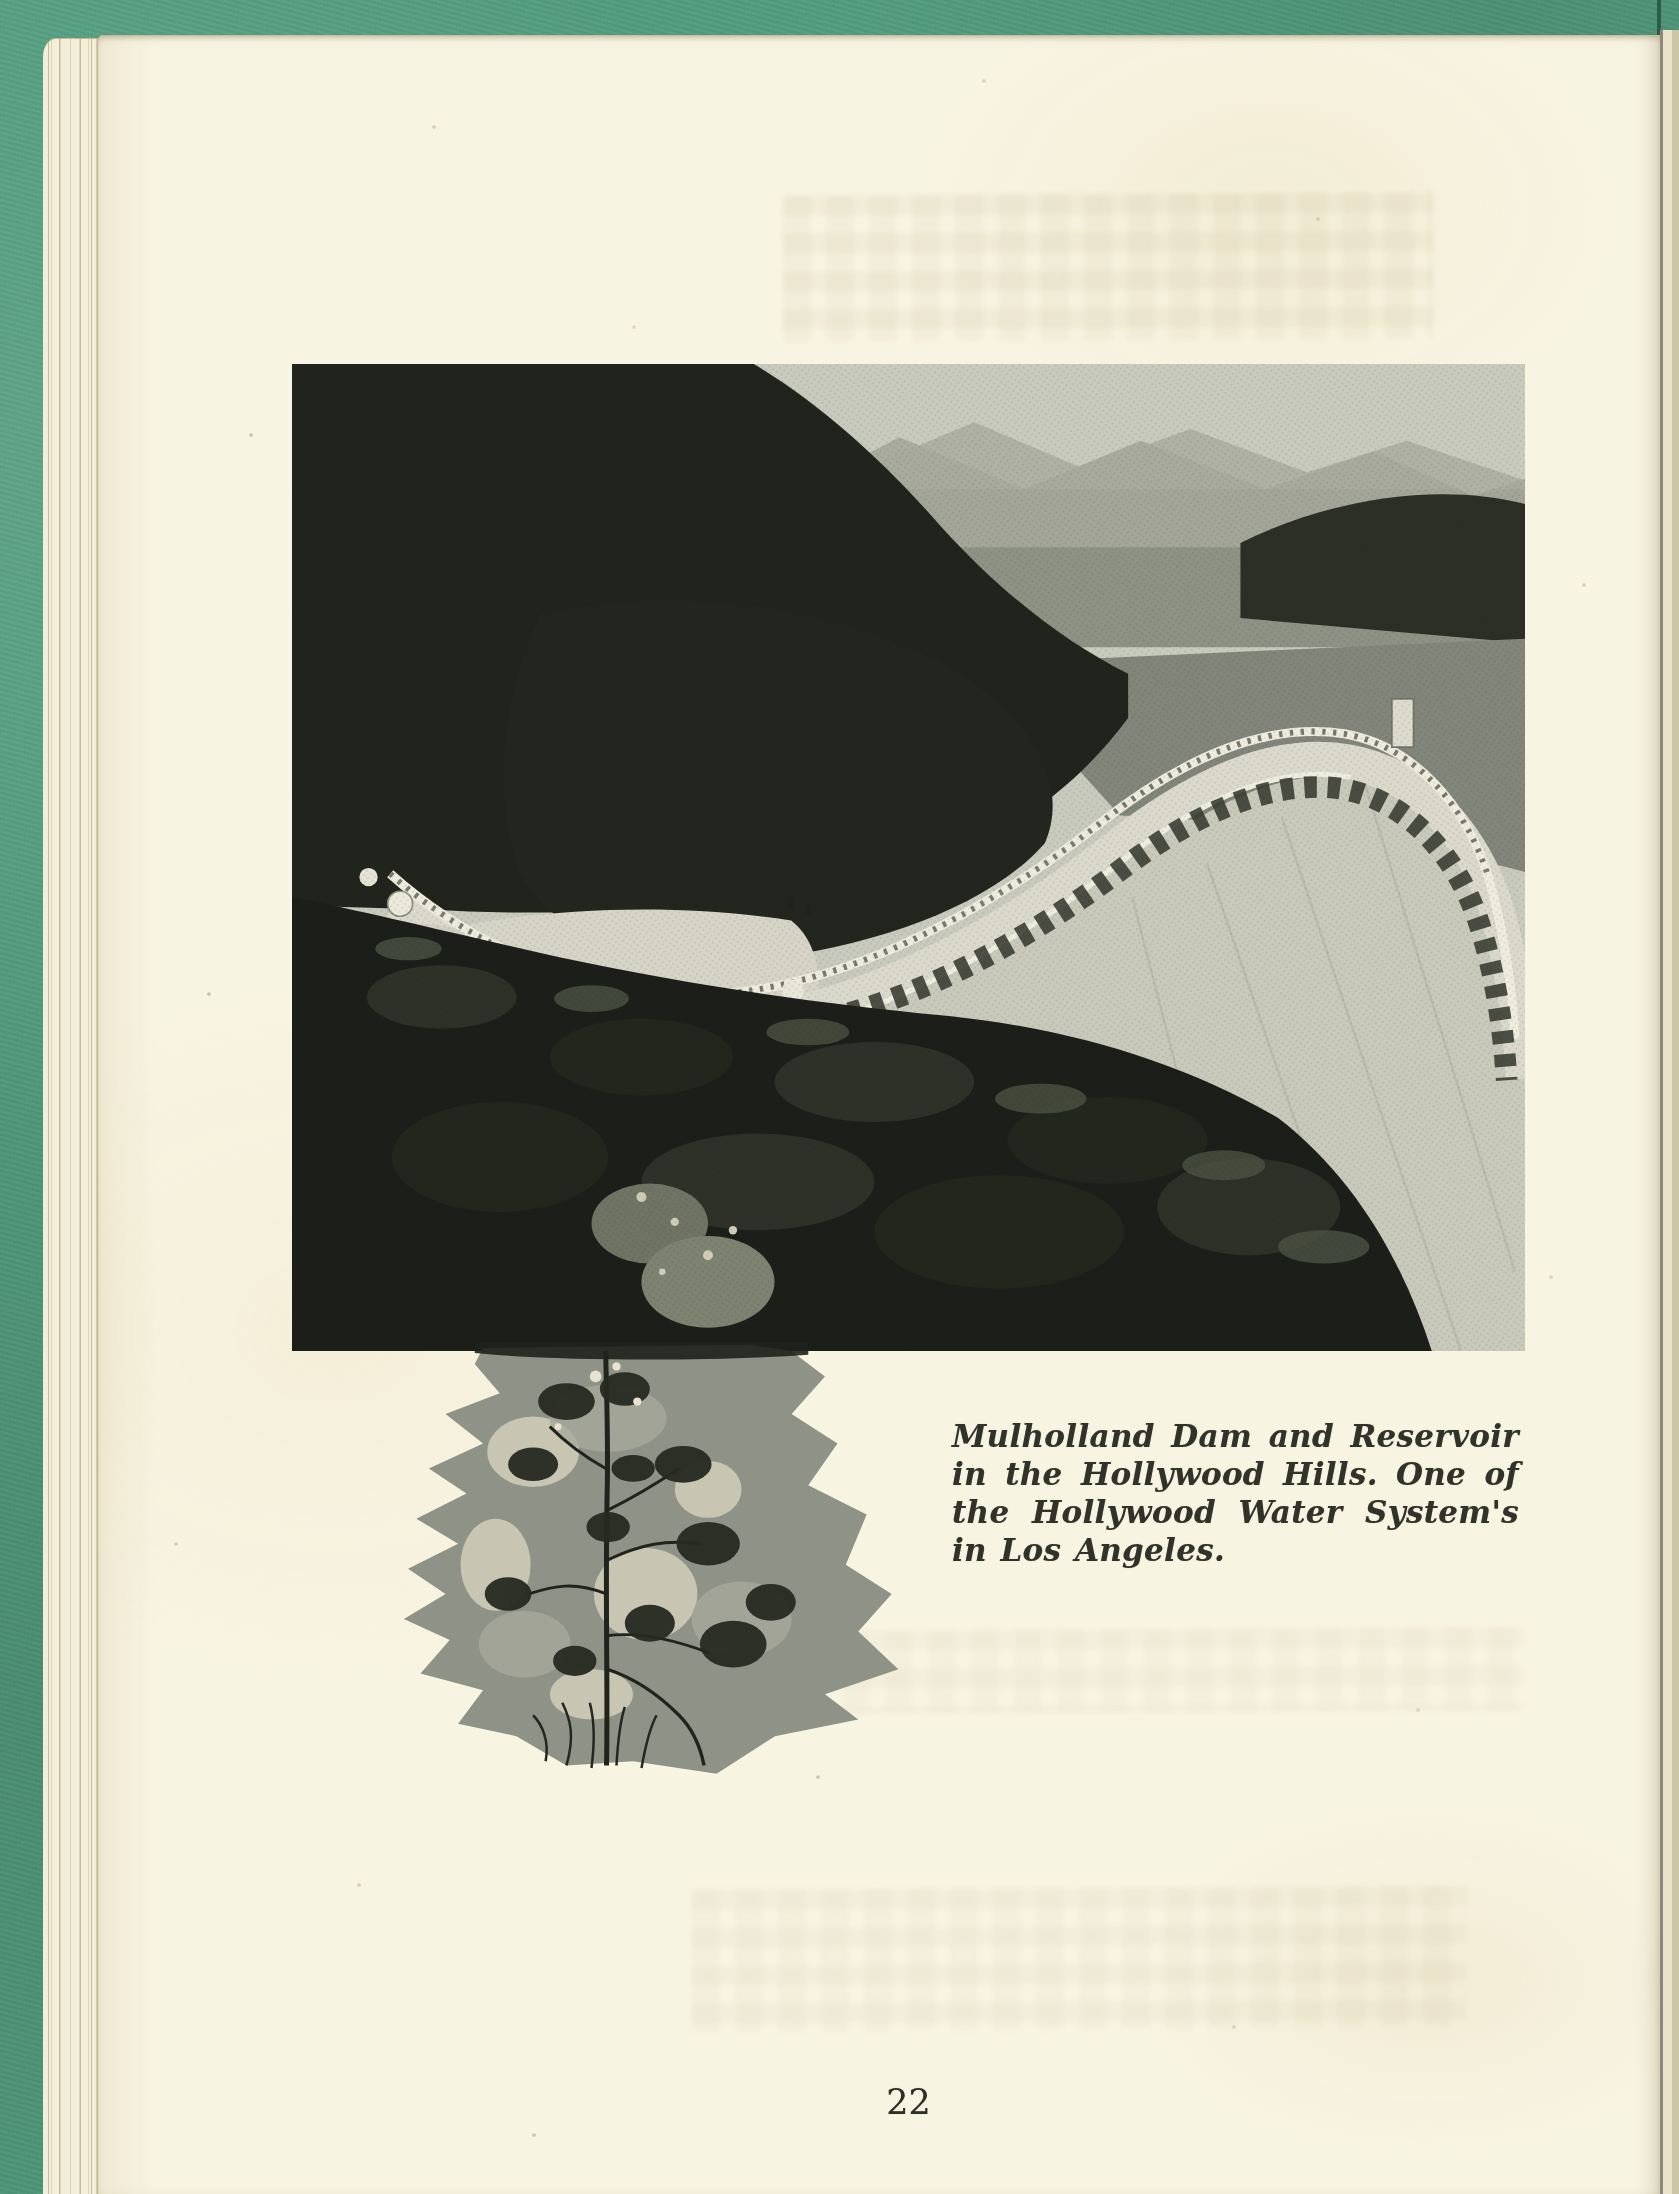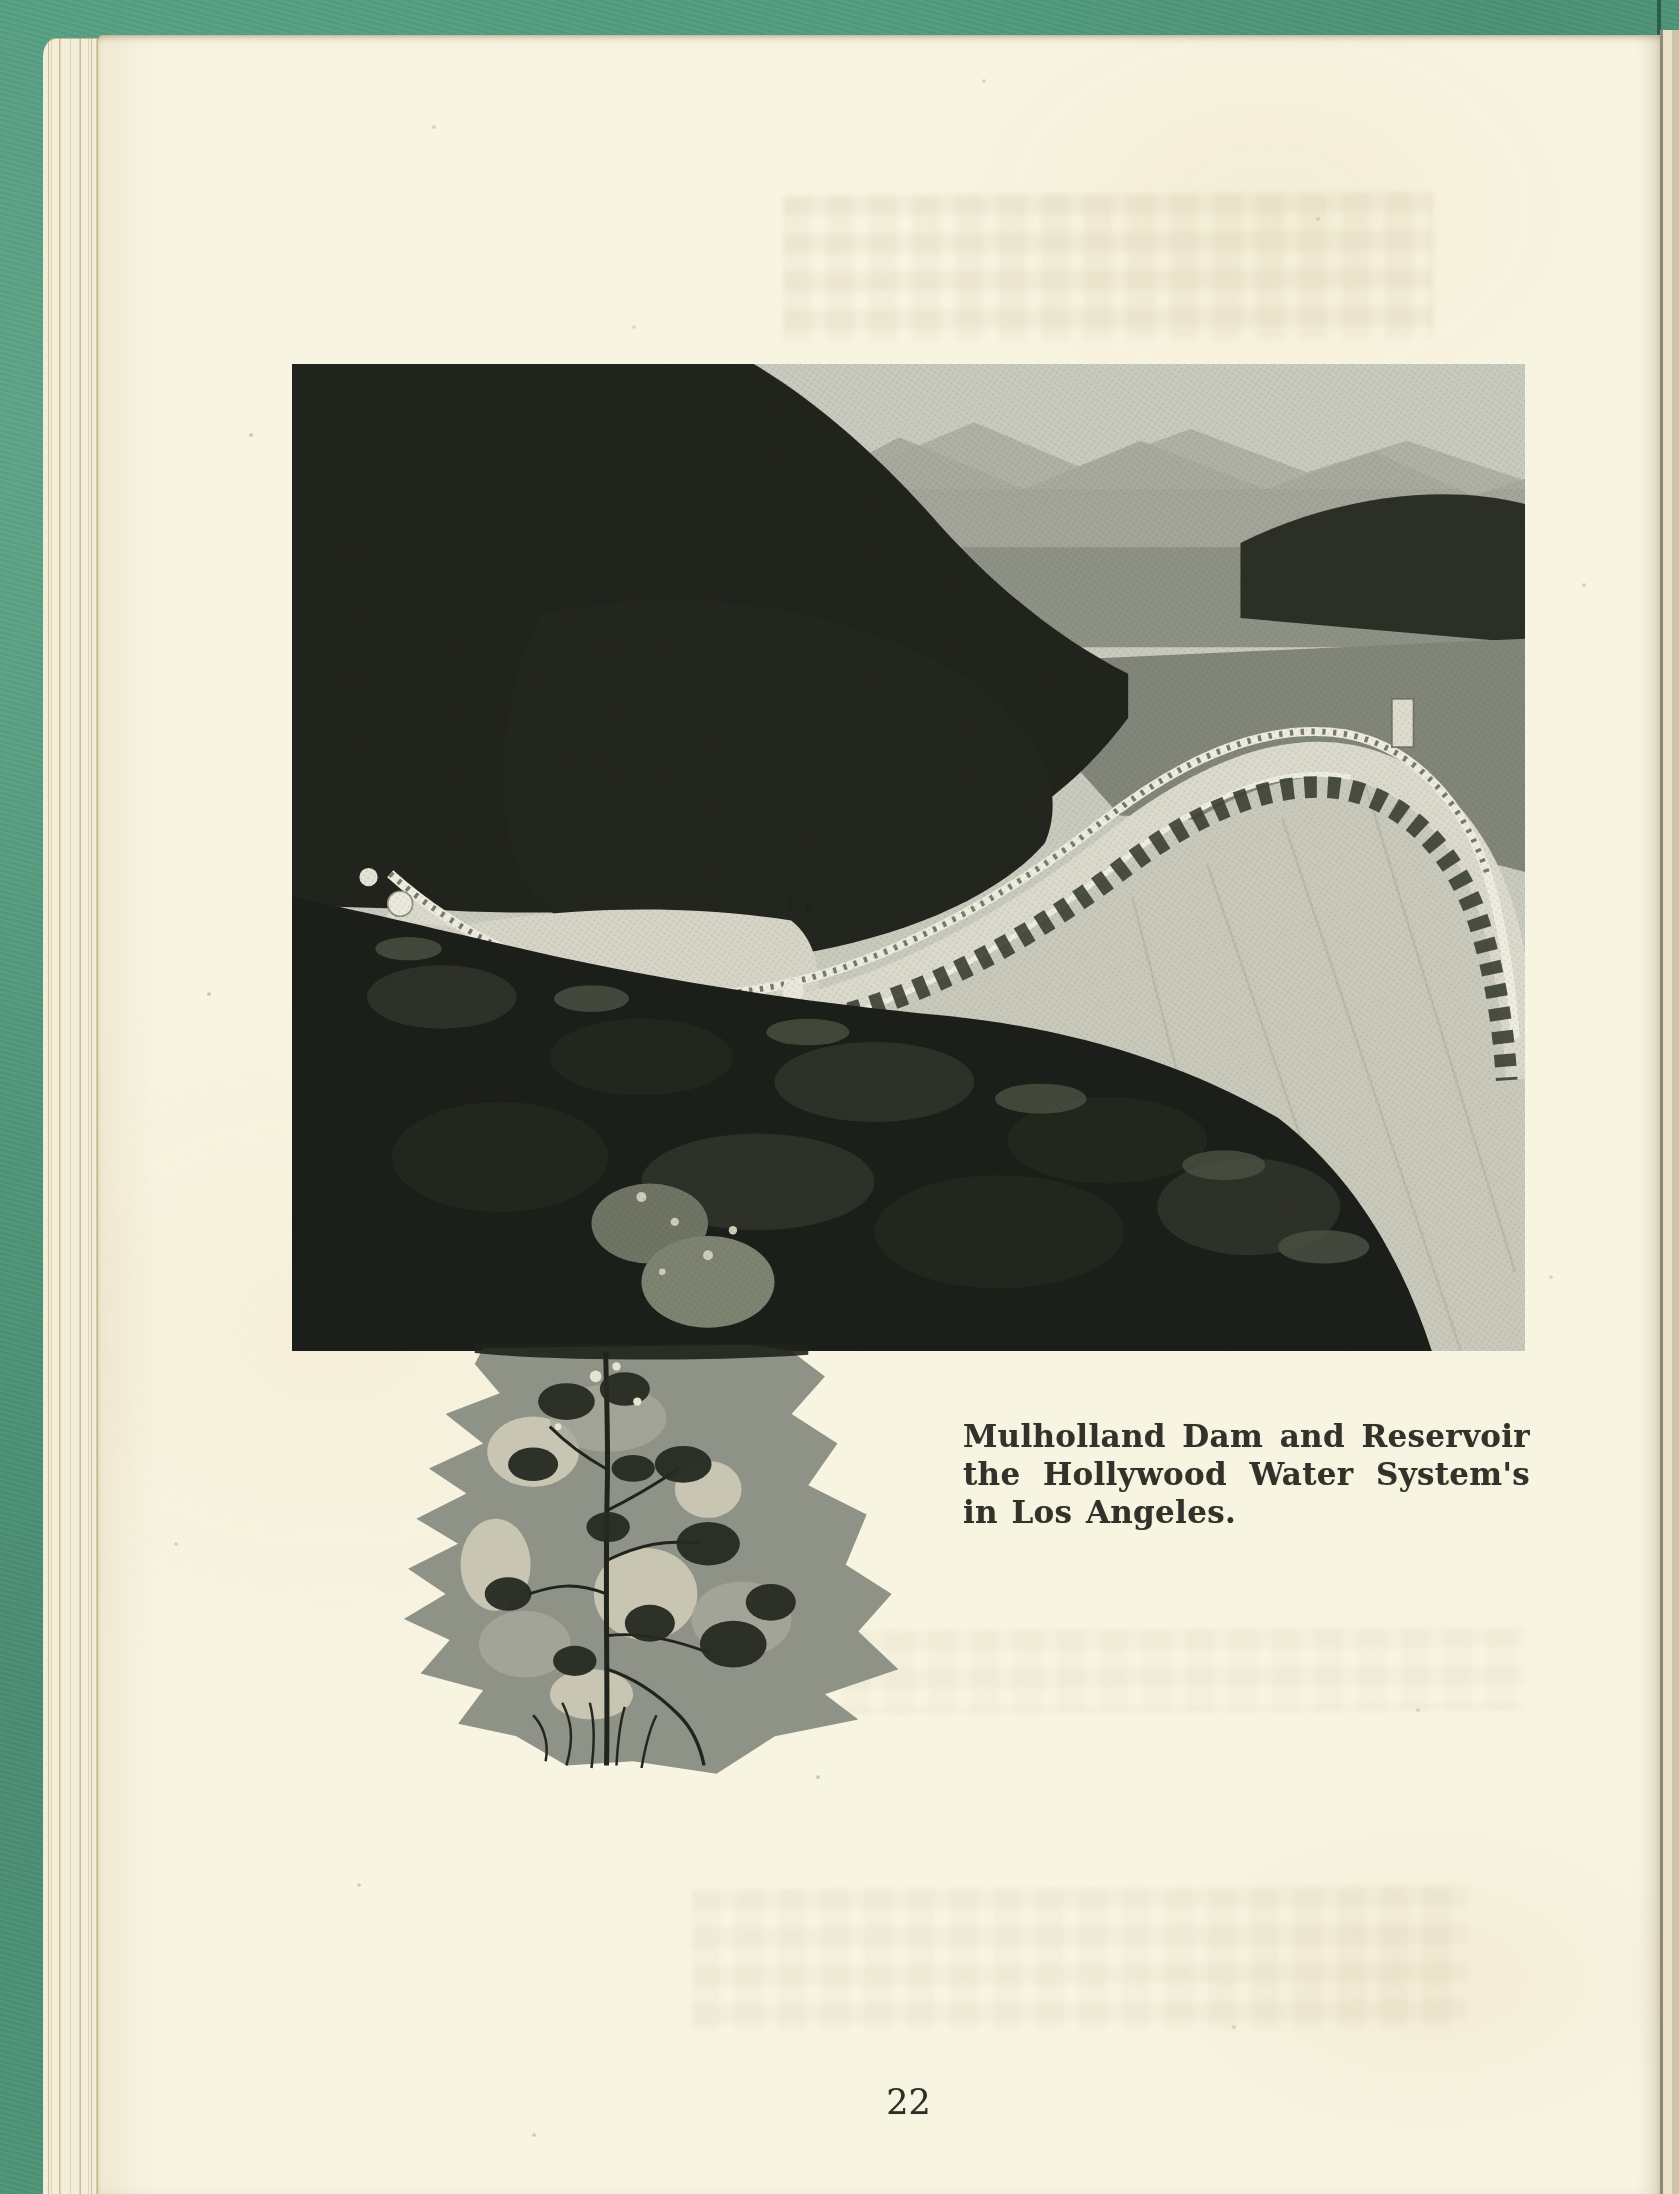--- a/index.html
+++ b/index.html
@@ -62,28 +62,28 @@
   }
 
   .photo-figure { left: 292px; top: 364px; width: 1233px; height: 987px; }
   .photo-figure svg { width: 100%; height: 100%; display: block; }
 
   .tree-vignette { left: 358px; top: 1343px; width: 542px; height: 435px; }
   .tree-vignette svg { width: 100%; height: 100%; display: block; }
 
   .caption {
     left: 952px; top: 1417px; width: 567px;
+    font-style: italic;
     font-weight: 700;
     font-size: 31px;
     line-height: 38px;
     color: #31332b;
     letter-spacing: 0.3px;
     word-spacing: 2.5px;
     text-shadow: 0 0 0.8px rgba(49,51,43,.35);
-    margin-left: 11px;
   }
   .cap-line { text-align: justify; }
   .cap-line.jl { text-align-last: justify; }
   .cap-line.last { text-align-last: left; }
 
   .page-number {
     left: 850px; top: 2082px; width: 117px;
     text-align: center;
     font-weight: 400;
     font-size: 35px;
@@ -267,18 +267,19 @@
       <path d="M280,508 C285,470 282,445 278,430"></path>
       <path d="M310,505 C312,470 315,450 320,435"></path>
       <path d="M340,508 C345,480 350,460 358,445"></path>
       <path d="M225,500 C230,475 220,455 210,445"></path>
     </g>
   </svg>
 </div>
 
 <div class="abs caption">
   <div class="cap-line jl">Mulholland Dam and Reservoir</div>
+  <div class="cap-line jl">in the Hollywood Hills. One of</div>
   <div class="cap-line jl">the Hollywood Water System's</div>
   <div class="cap-line last">in Los Angeles.</div>
 </div>
 
 <div class="abs page-number">22</div>
 
 
 </body></html>

